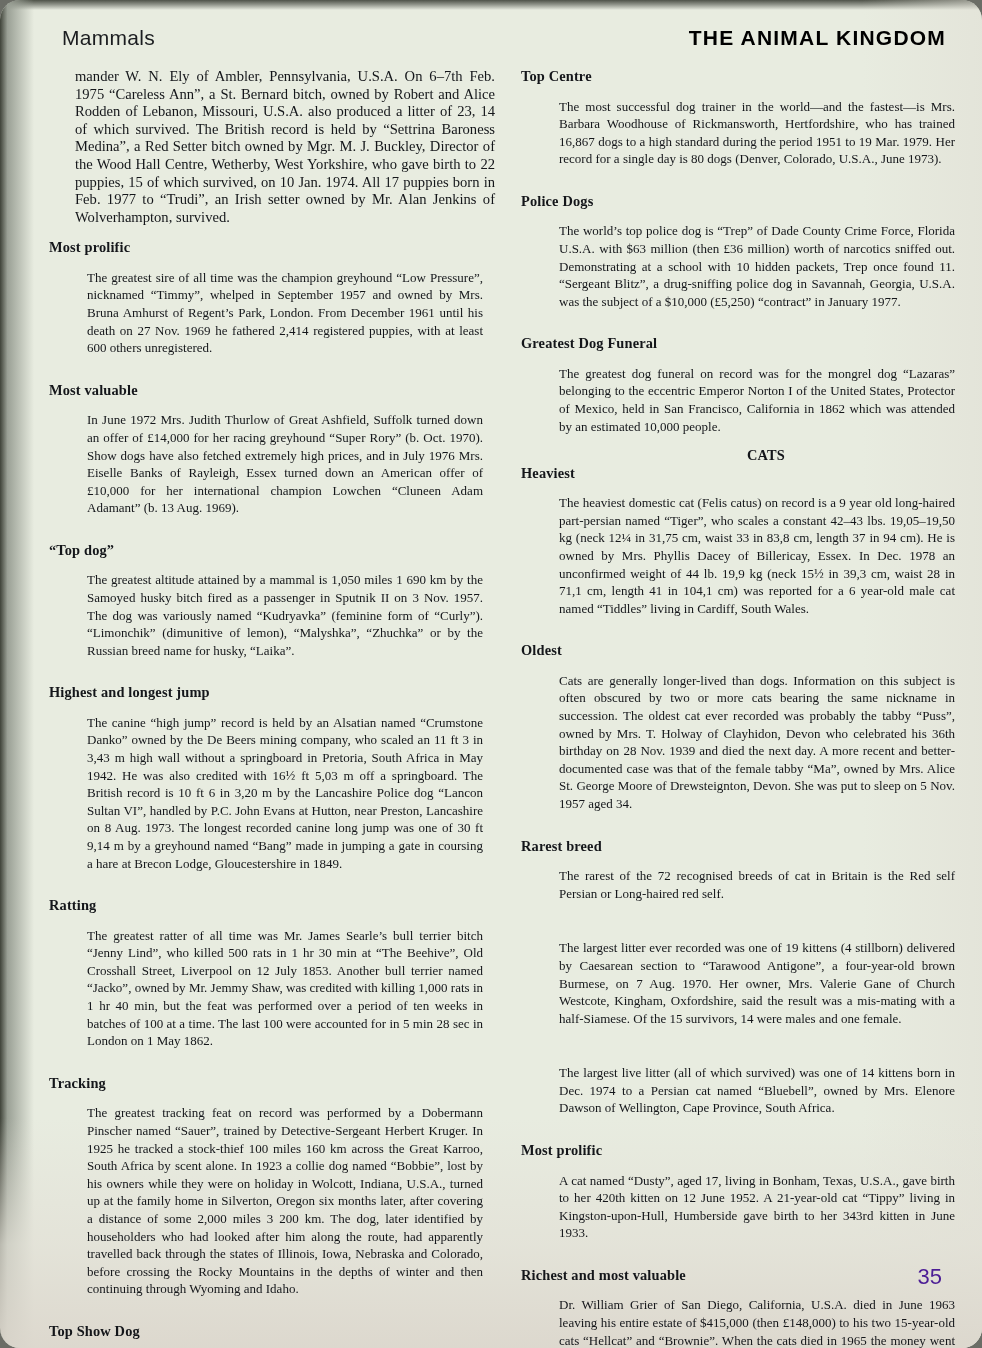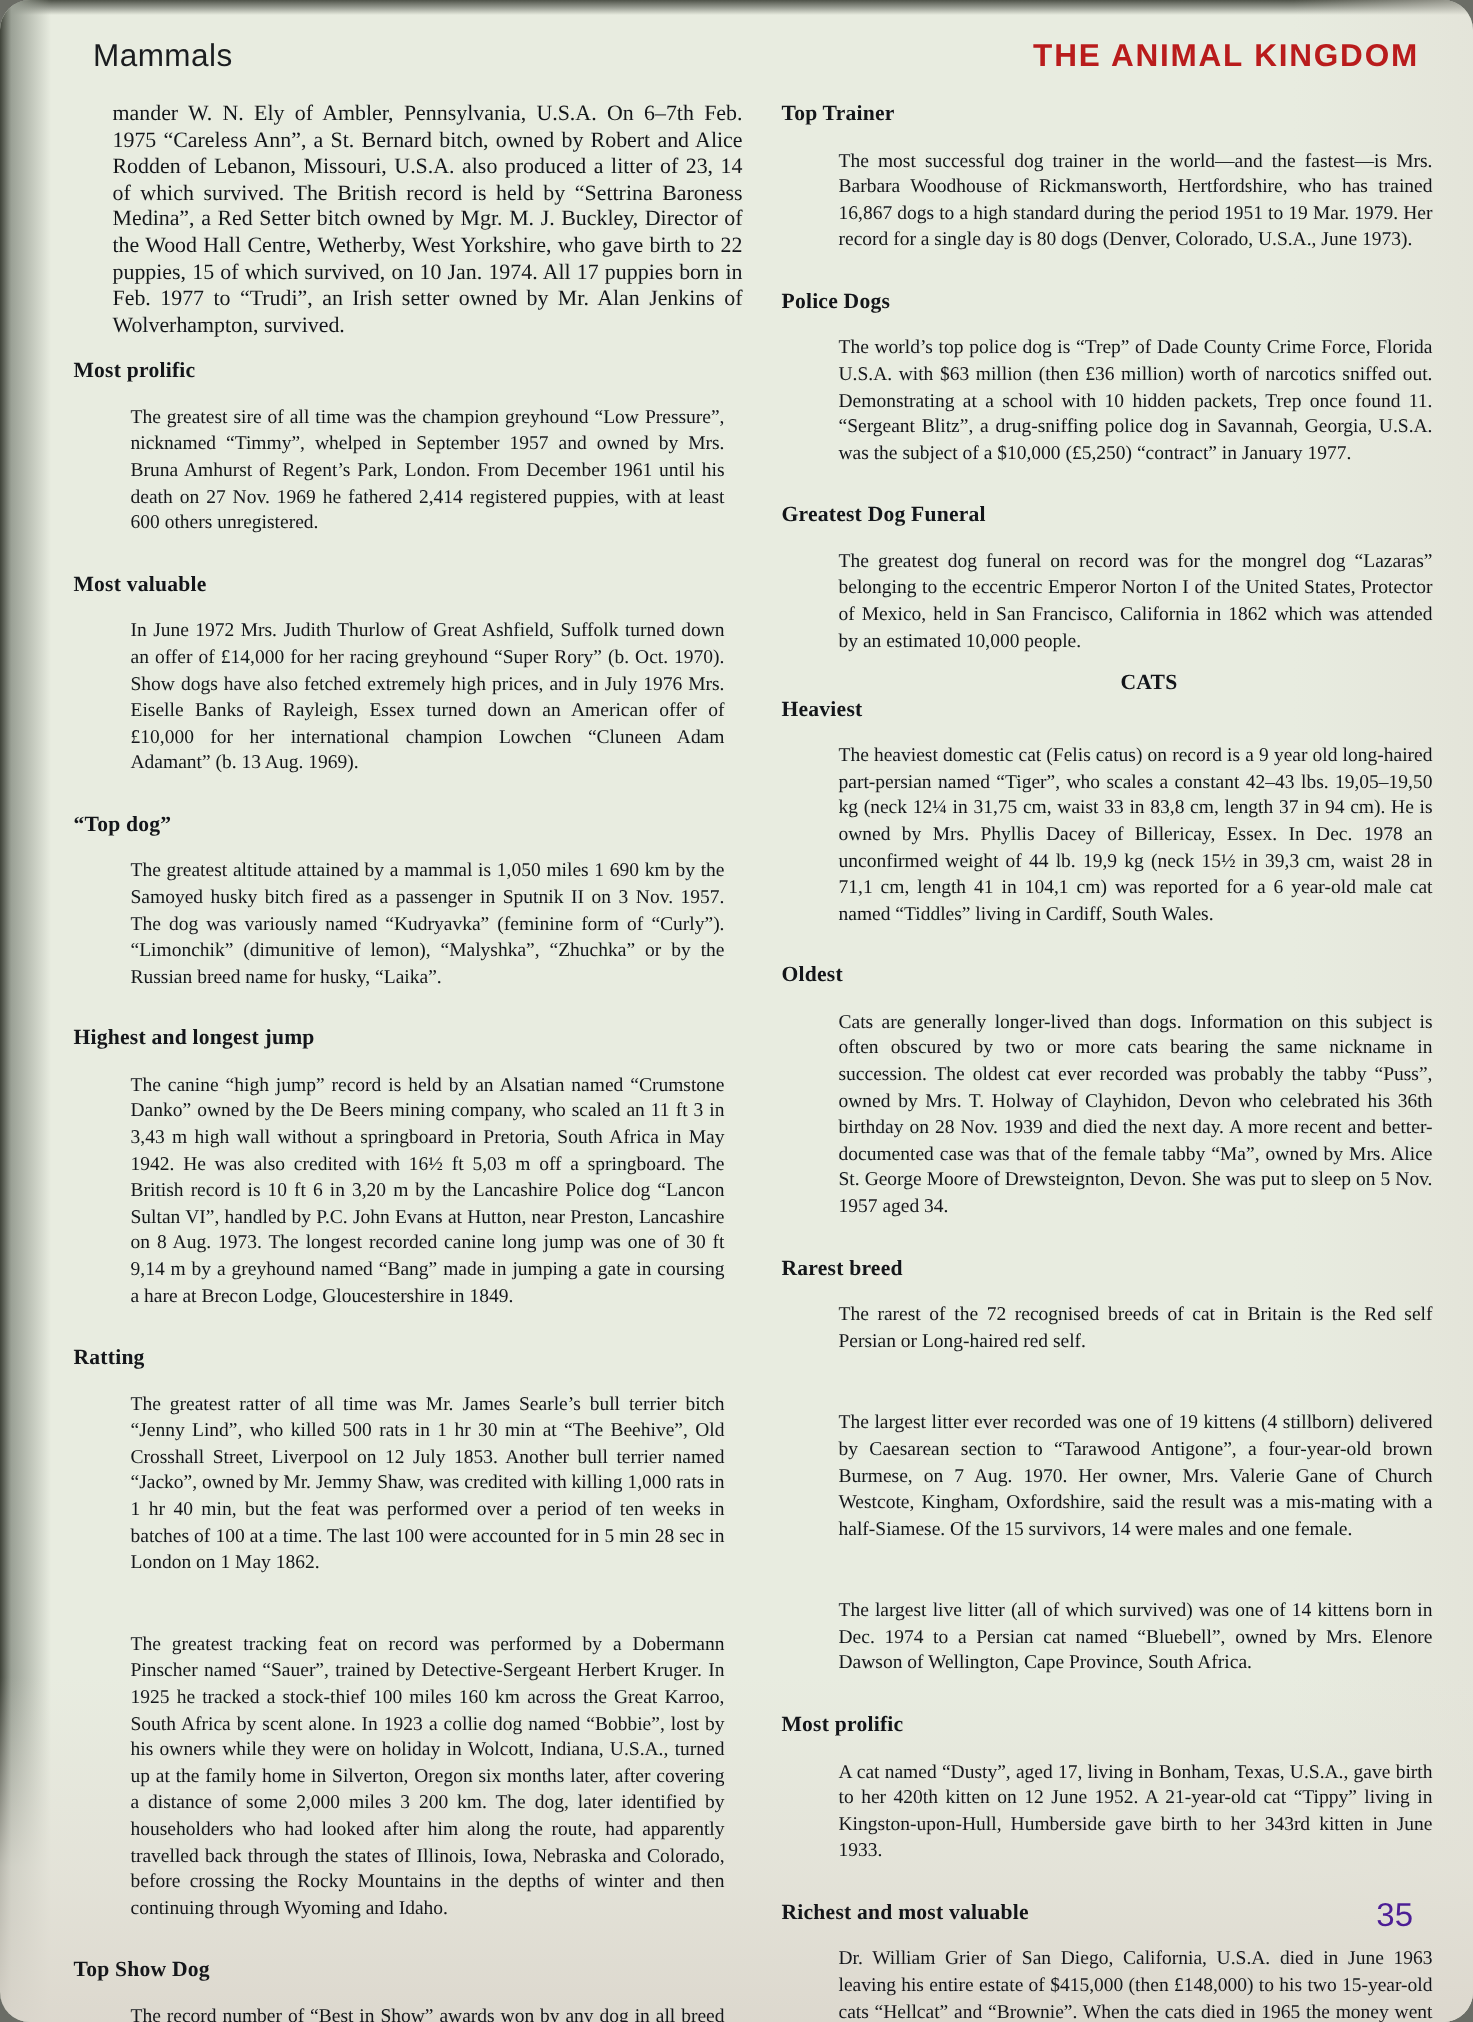--- a/index.html
+++ b/index.html
@@ -59,21 +59,21 @@
     font-size: 21px;
     font-weight: 400;
     letter-spacing: 0.3px;
     color: #1b1d20;
   }
   .running-head-right {
     font-family: "Liberation Sans", sans-serif;
     font-size: 21px;
     font-weight: 700;
     letter-spacing: 1.2px;
-    color: #b91c1c;
+    color: #000000;
   }
 
   
   .columns {
     position: absolute;
     left: 49px;
     top: 68px;
     width: 918px;
     display: flex;
     gap: 26px;
@@ -176,36 +176,37 @@
       <div class="gap"></div>
 
       <div class="section">
         <div class="sec-head">Ratting</div>
         <p class="body-par">The greatest ratter of all time was Mr. James Searle’s bull terrier bitch “Jenny Lind”, who killed 500 rats in 1 hr 30 min at “The Beehive”, Old Crosshall Street, Liverpool on 12 July 1853. Another bull terrier named “Jacko”, owned by Mr. Jemmy Shaw, was credited with killing 1,000 rats in 1 hr 40 min, but the feat was performed over a period of ten weeks in batches of 100 at a time. The last 100 were accounted for in 5 min 28 sec in London on 1 May 1862.</p>
       </div>
 
       <div class="gap"></div>
 
       <div class="section">
+        <div class="sec-head">Tracking</div>
         <p class="body-par">The greatest tracking feat on record was performed by a Dobermann Pinscher named “Sauer”, trained by Detective-Sergeant Herbert Kruger. In 1925 he tracked a stock-thief 100 miles 160 km across the Great Karroo, South Africa by scent alone. In 1923 a collie dog named “Bobbie”, lost by his owners while they were on holiday in Wolcott, Indiana, U.S.A., turned up at the family home in Silverton, Oregon six months later, after covering a distance of some 2,000 miles 3 200 km. The dog, later identified by householders who had looked after him along the route, had apparently travelled back through the states of Illinois, Iowa, Nebraska and Colorado, before crossing the Rocky Mountains in the depths of winter and then continuing through Wyoming and Idaho.</p>
       </div>
 
       <div class="gap"></div>
 
       <div class="section">
         <div class="sec-head">Top Show Dog</div>
         <p class="body-par">The record number of “Best in Show” awards won by any dog in all breed shows is 127 compiled by the Pekinese International Champion Chik T’Sun of Caversham, owned by Mr. &amp; Mrs. Charles C. Venable of Marietta, Georgia, in North America from January 1957 to February 1960.</p>
       </div>
 
     </div>
 
     <div class="col">
 
       <div class="section">
-        <div class="sec-head">Top Trainer</div>
+        <div class="sec-head">Top Centre</div>
         <p class="body-par">The most successful dog trainer in the world—and the fastest—is Mrs. Barbara Woodhouse of Rickmansworth, Hertfordshire, who has trained 16,867 dogs to a high standard during the period 1951 to 19 Mar. 1979. Her record for a single day is 80 dogs (Denver, Colorado, U.S.A., June 1973).</p>
       </div>
 
       <div class="gap"></div>
 
       <div class="section">
         <div class="sec-head">Police Dogs</div>
         <p class="body-par">The world’s top police dog is “Trep” of Dade County Crime Force, Florida U.S.A. with $63 million (then £36 million) worth of narcotics sniffed out. Demonstrating at a school with 10 hidden packets, Trep once found 11. “Sergeant Blitz”, a drug-sniffing police dog in Savannah, Georgia, U.S.A. was the subject of a $10,000 (£5,250) “contract” in January 1977.</p>
       </div>
 

